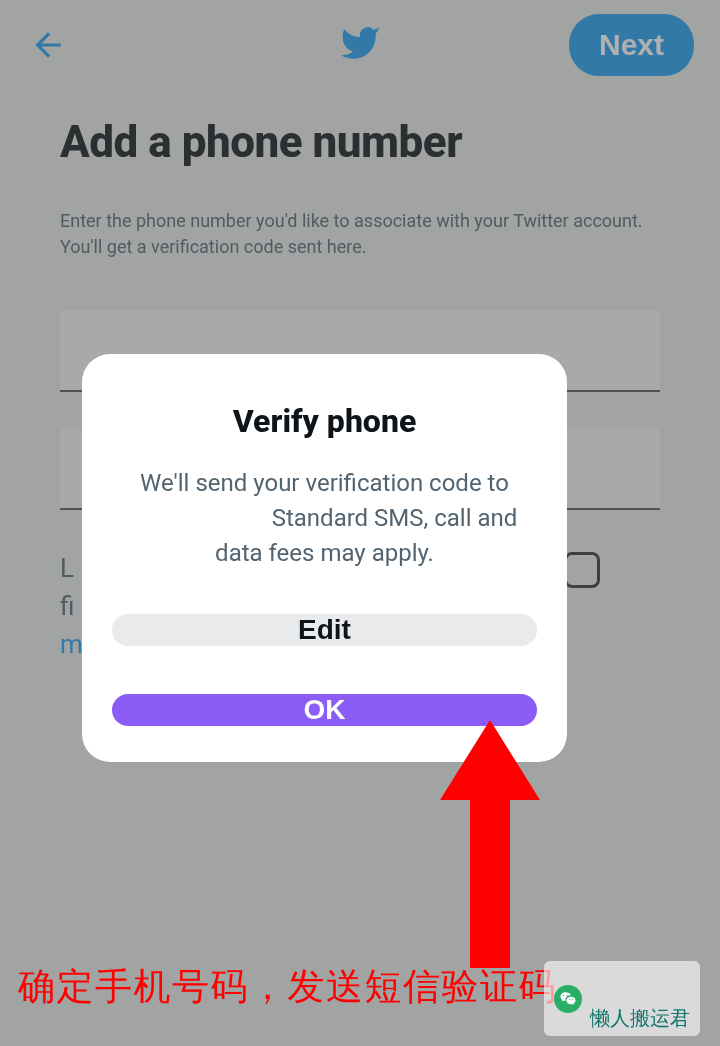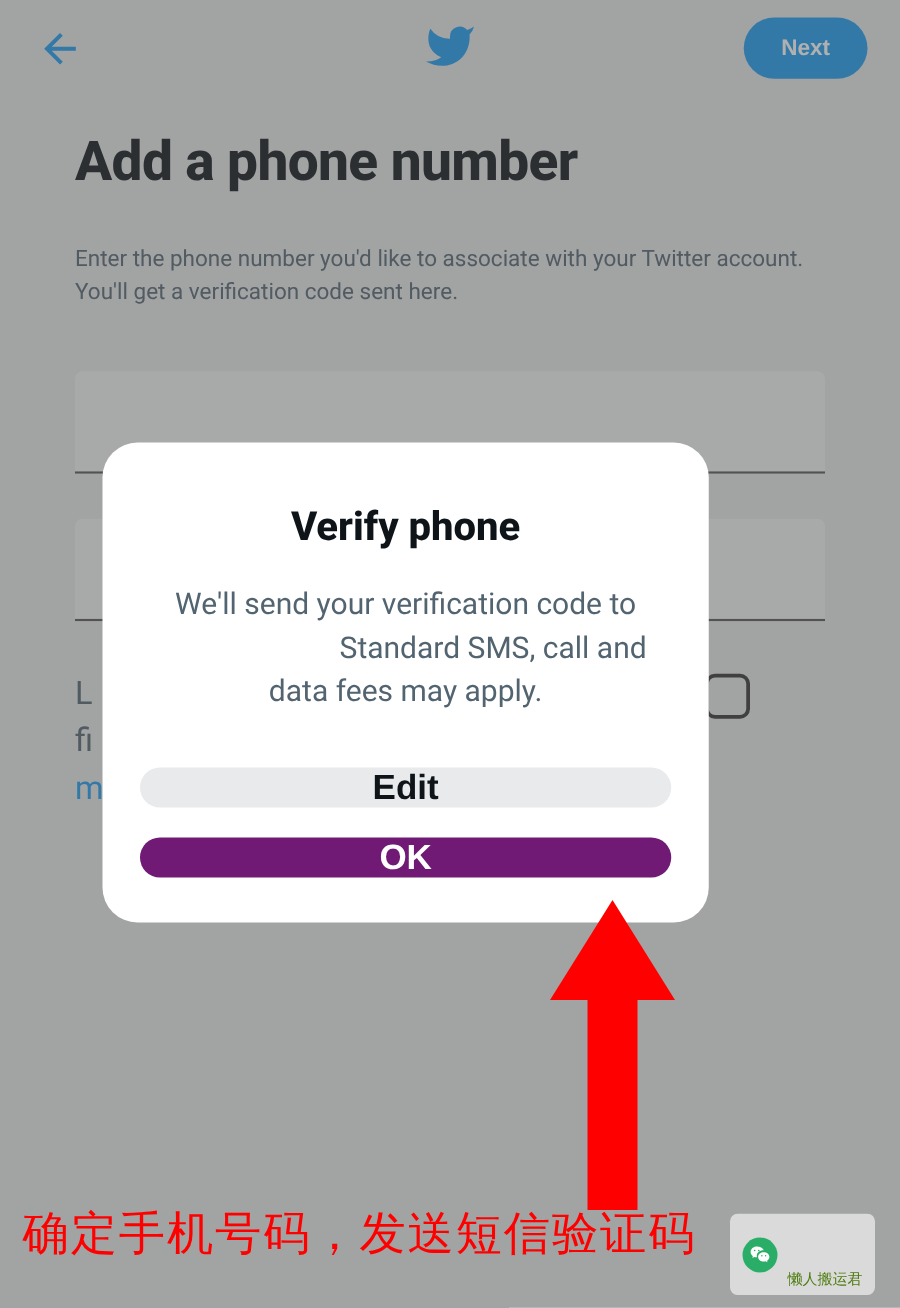--- a/index.html
+++ b/index.html
@@ -38,21 +38,21 @@
       left: 50%;
       transform: translateX(-50%);
       color: #1d9bf0;
     }
     .next-btn {
       background: #1d9bf0;
       color: #fff;
       border: none;
       border-radius: 30px;
       padding: 14px 30px;
-      font-size: 18px;
+      font-size: 30px;
       font-weight: 700;
     }
     .content {
       padding: 30px 60px 0 60px;
     }
     .title {
       font-size: 44px;
       font-weight: 800;
       color: #0f1419;
       letter-spacing: -0.5px;
@@ -114,21 +114,21 @@
     .modal-btn {
       flex: 1;
       border: none;
       border-radius: 40px;
       height: 70px;
       font-size: 28px;
       font-weight: 700;
       cursor: pointer;
     }
     .edit-btn { background: #e9eaeb; color: #0f1419; }
-    .ok-btn { background: #701a75; color: #fff; }
+    .ok-btn { background: #8b5cf6; color: #fff; margin-top: 24px; }
     
     .arrow {
       position: absolute;
       left: 430px;
       top: 720px;
       z-index: 20;
     }
     .caption {
       position: absolute;
       top: 962px;
@@ -158,21 +158,21 @@
     }
     .wm-icon {
       width: 28px;
       height: 28px;
       background: #2aae67;
       border-radius: 50%;
       display: flex;
       align-items: center;
       justify-content: center;
     }
-    .wm-text { font-size: 12px; color: #4d7c0f; margin-top: 40px; }
+    .wm-text { font-size: 20px; color: #0f766e; margin-top: 40px; }
     .helper-block {
       position: relative;
       margin-top: 40px;
       font-size: 26px;
       color: #536471;
       line-height: 1.45;
     }
   </style>
 </head>
 <body>

